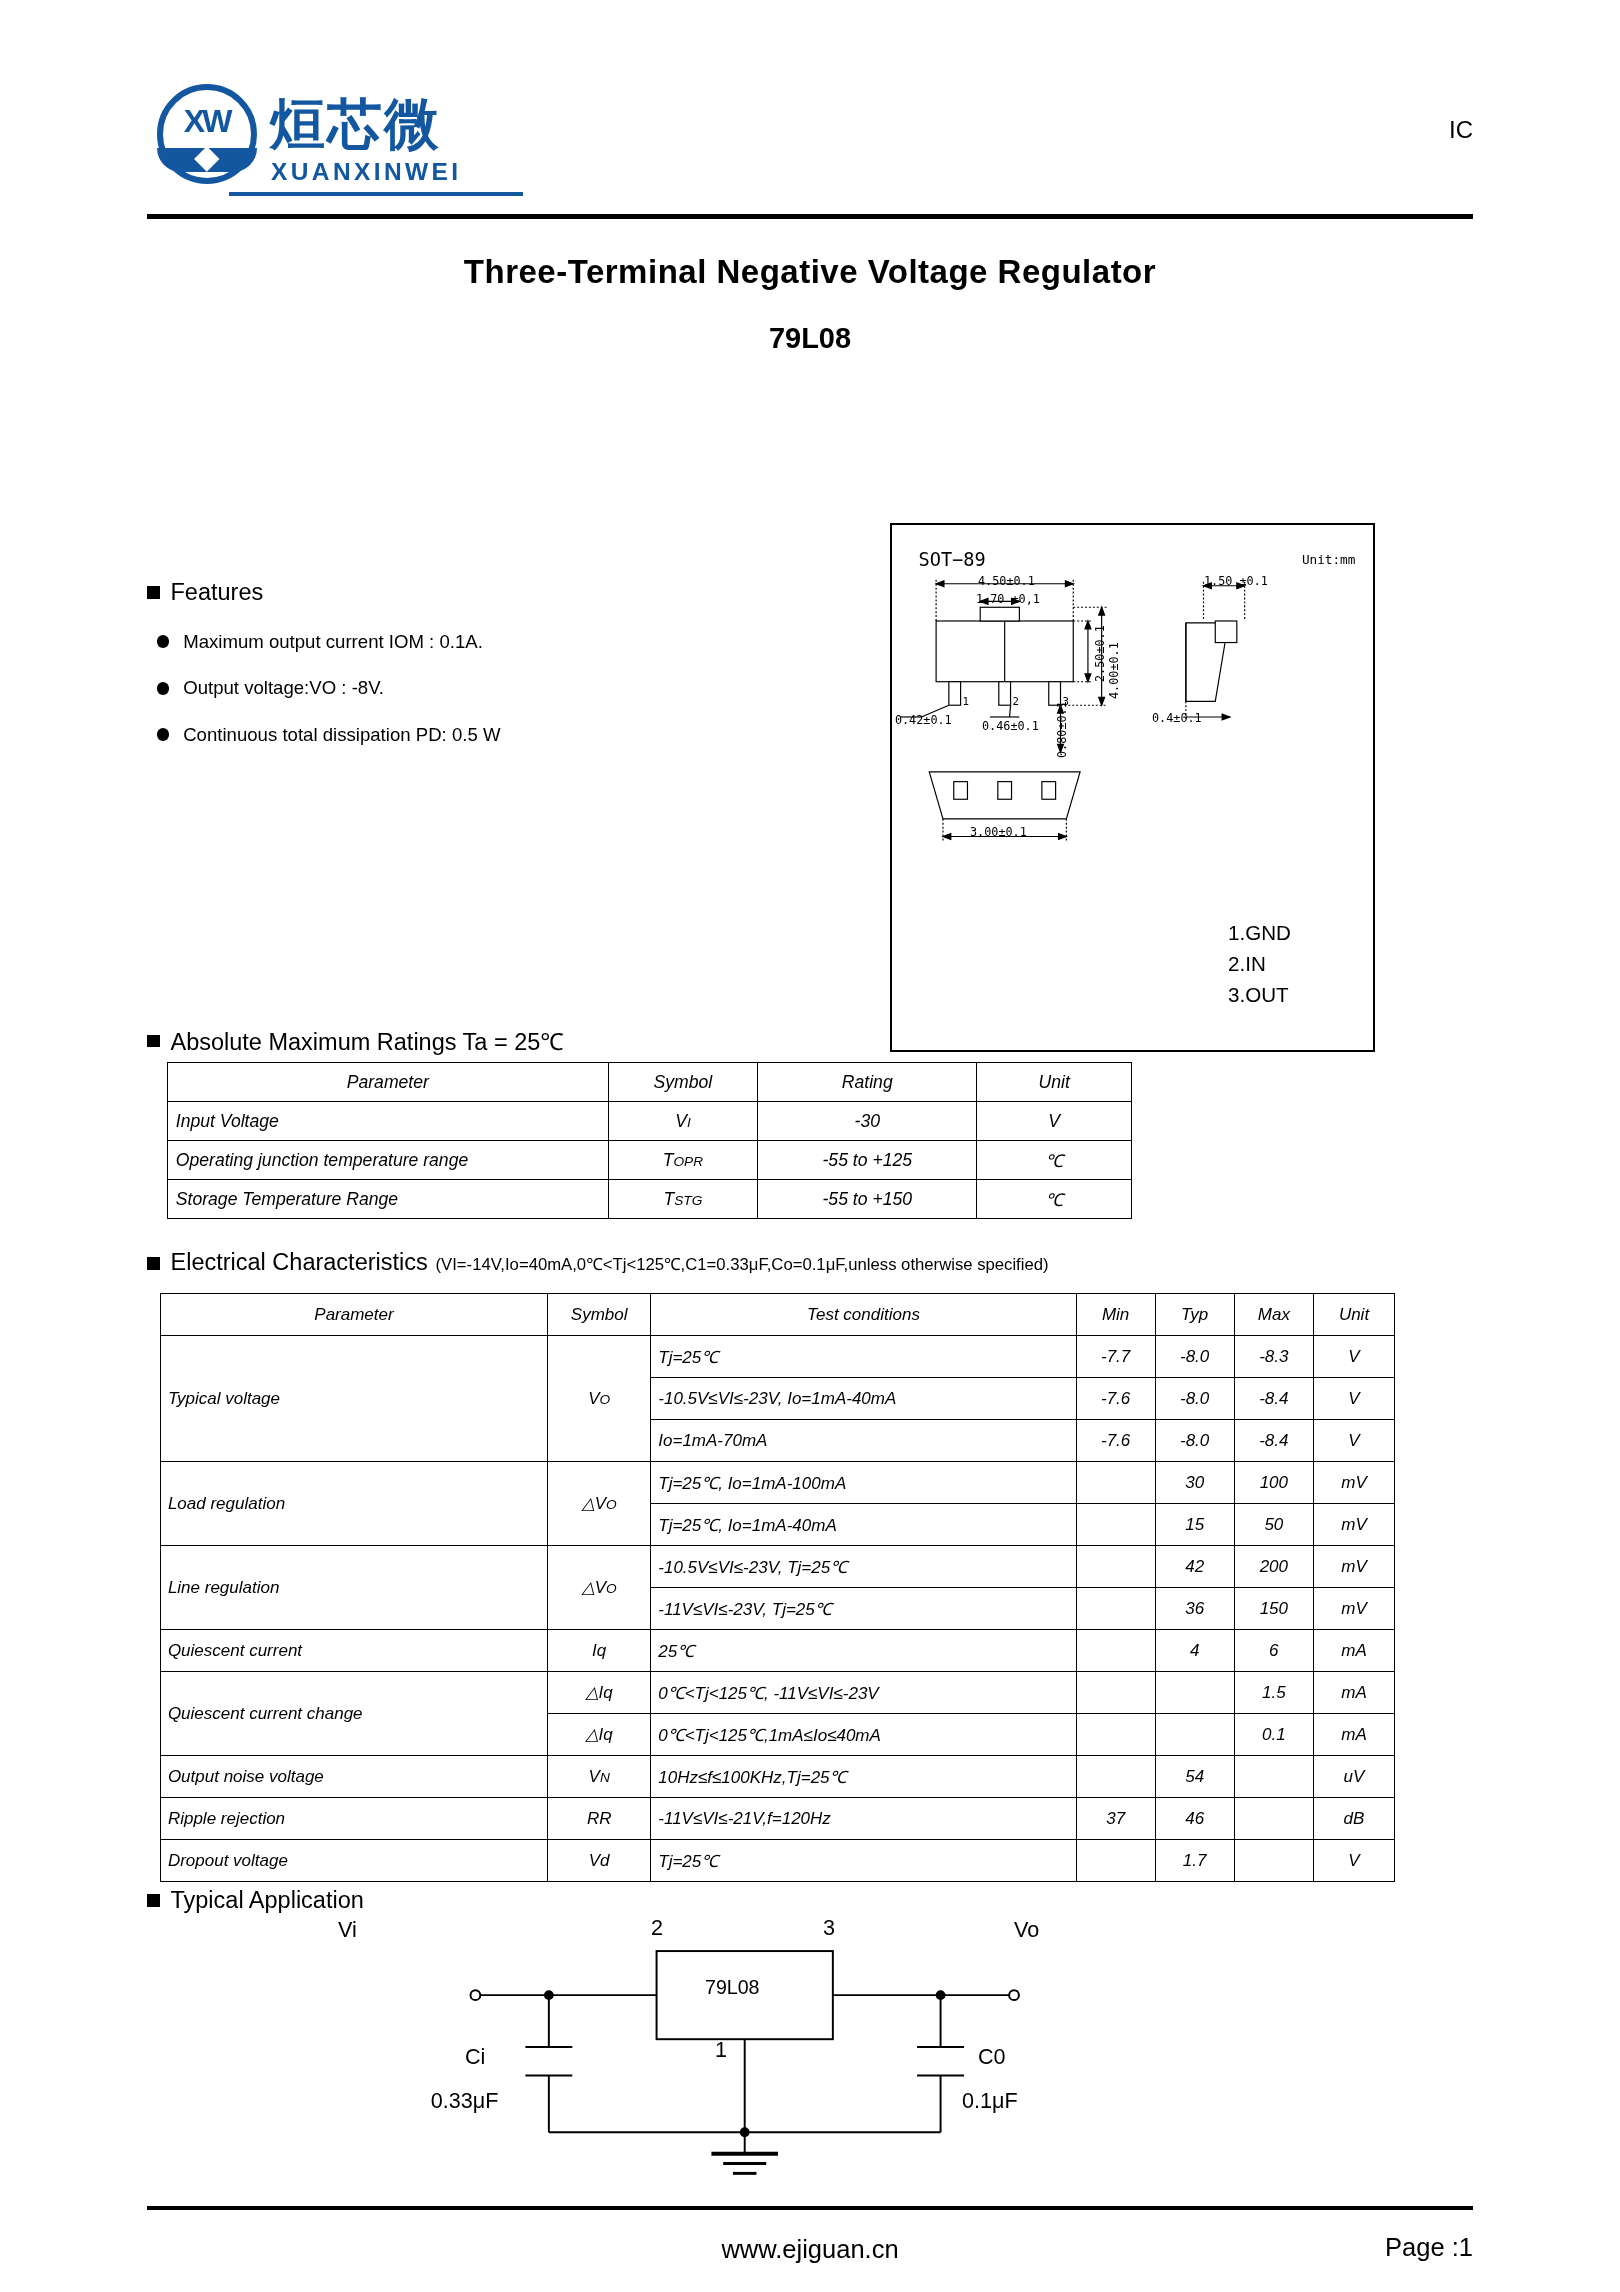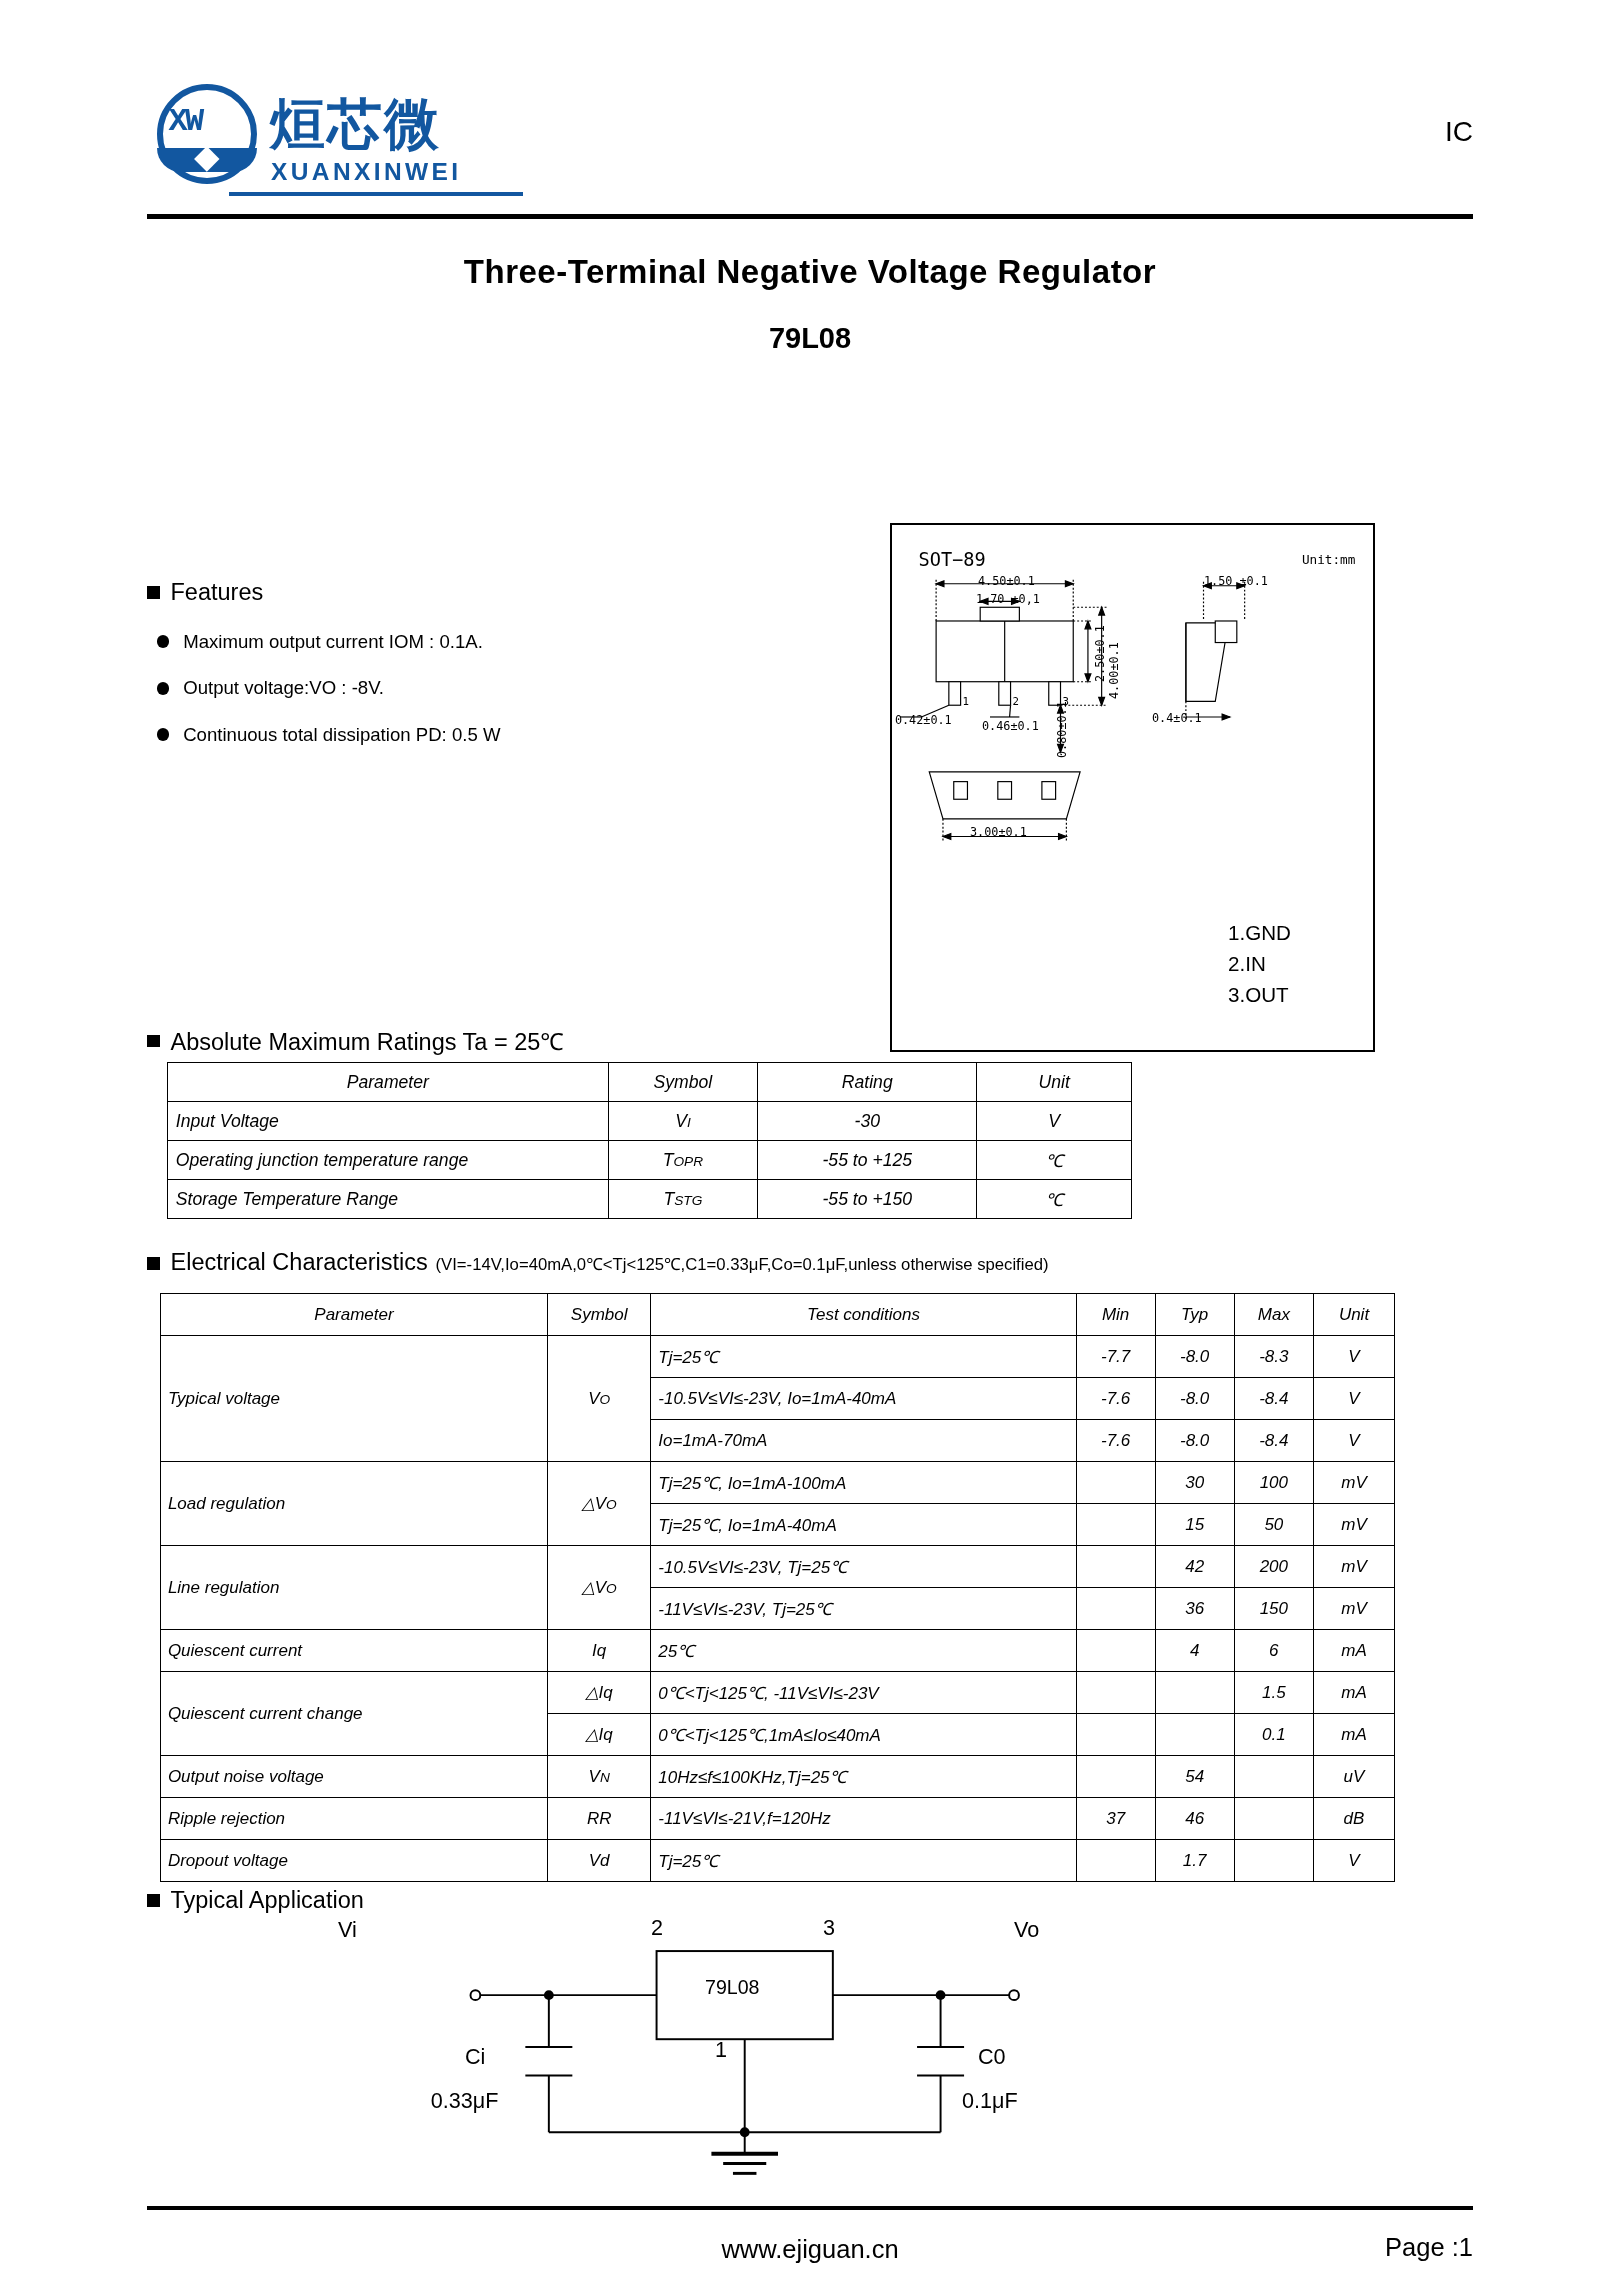--- a/index.html
+++ b/index.html
@@ -46,24 +46,25 @@
     border: 6.9px solid #1257a0;
     box-sizing: border-box;
     background: #fff;
   }
   .logo-xw {
     position: absolute;
     left: 21.6px;
     top: 29px;
     width: 76px;
     height: 37px;
-    font-family: Liberation Mono, monospace;
+    font-family: Liberation Sans, sans-serif;
     font-weight: bold;
     font-size: 32px;
     color: #1257a0;
+    text-align: center;
     letter-spacing: -2.9px;
     line-height: 37px;
   }
   .logo-bar {
     position: absolute;
     left: 9.8px;
     top: 74px;
     width: 100px;
     height: 24.5px;
     background: #1257a0;
@@ -112,21 +113,21 @@
     left: 0;
     right: 0;
     top: 34px;
     text-align: center;
     font-size: 36px;
   }
   .hdr-ic {
     position: absolute;
     right: 0;
     top: 47px;
-    font-size: 28px;
+    font-size: 24px;
   }
   .hdr-rule {
     position: absolute;
     left: 0;
     right: 0;
     top: 145px;
     height: 4.9px;
     background: #000;
   }
 

